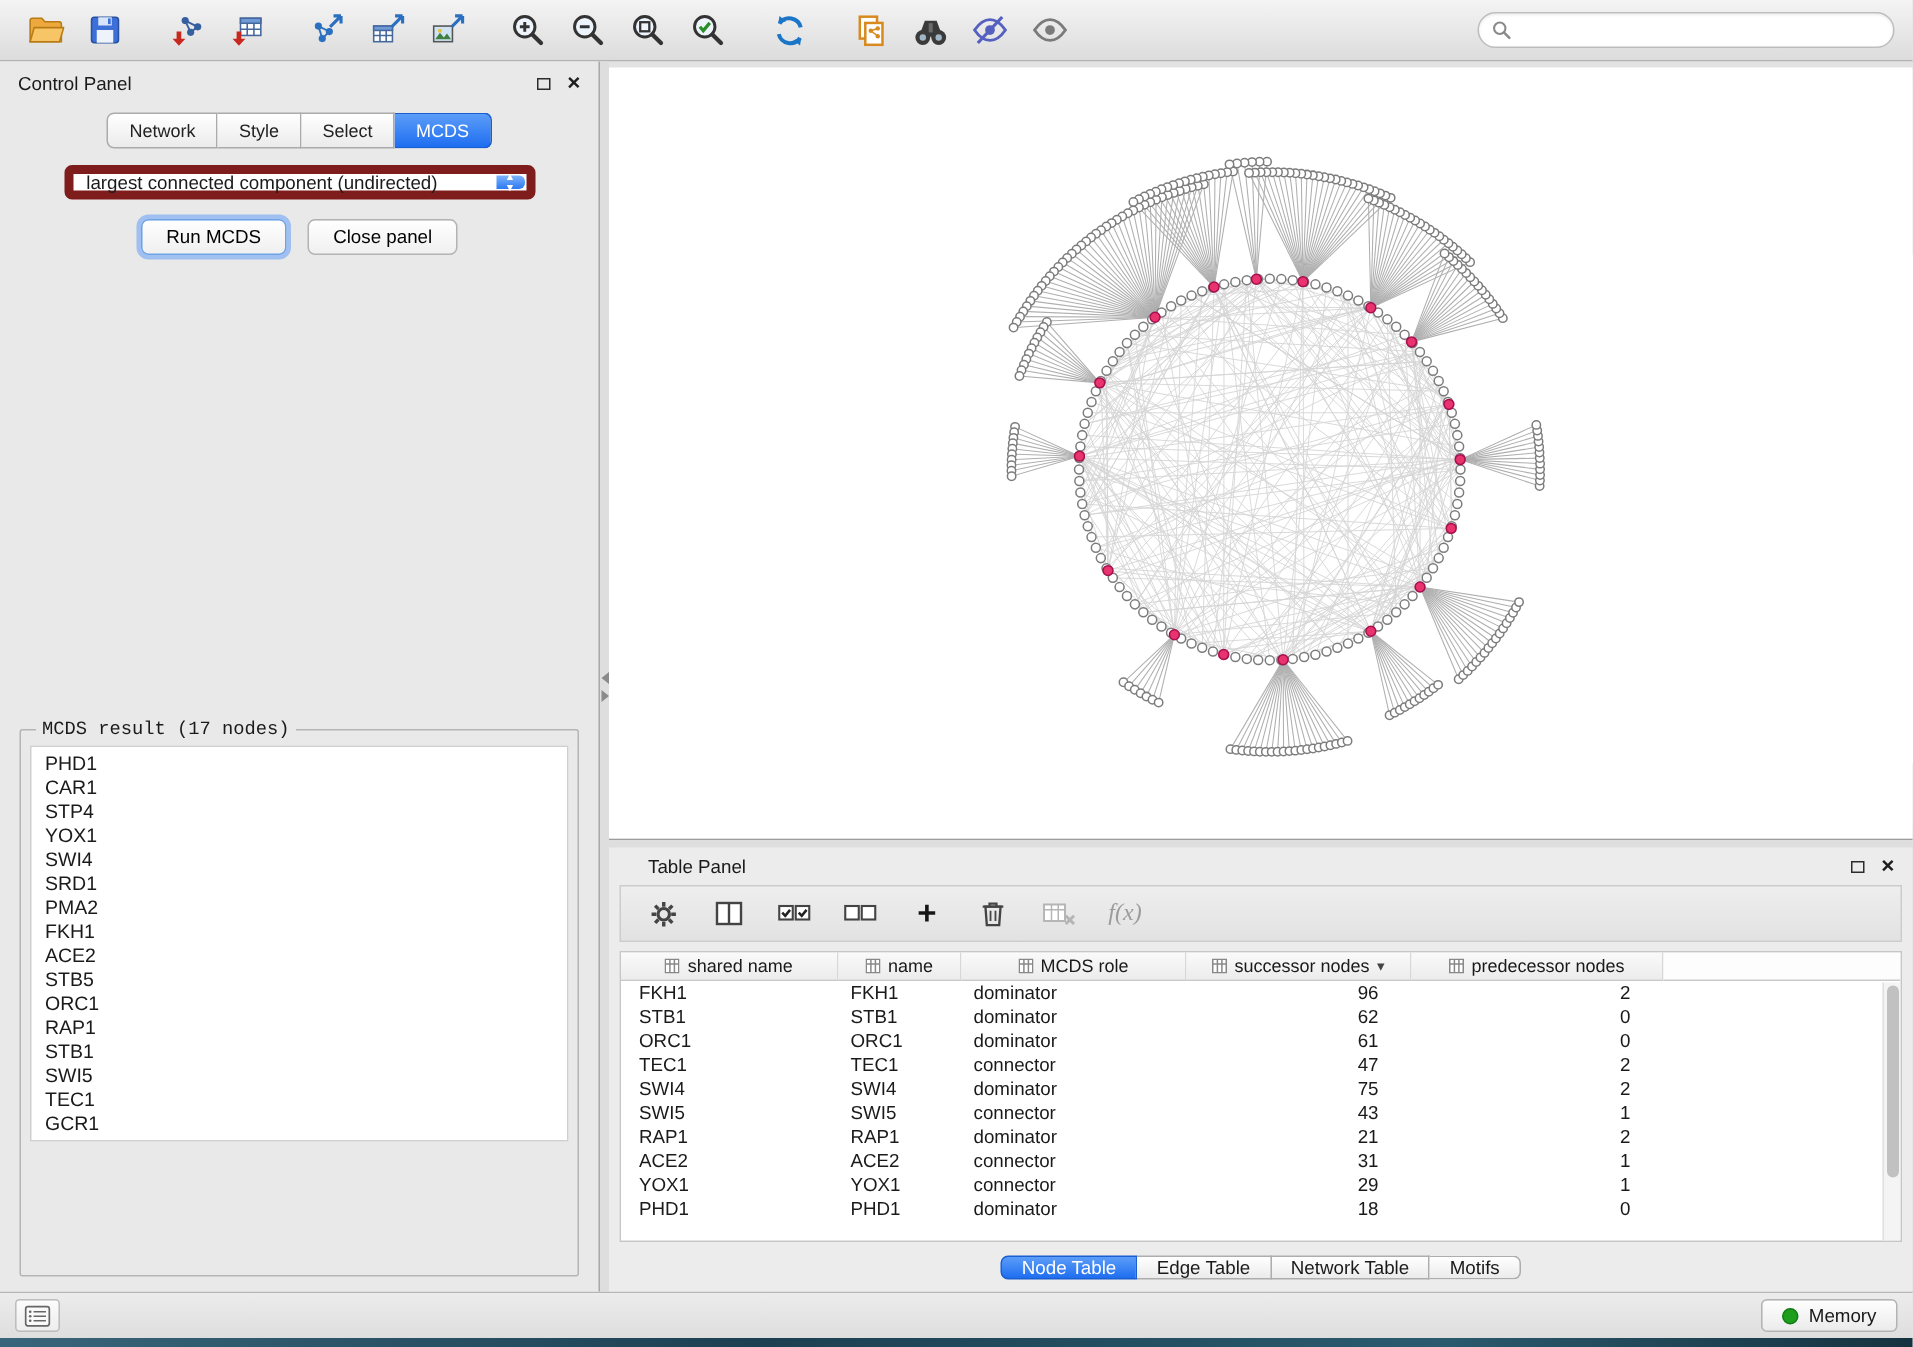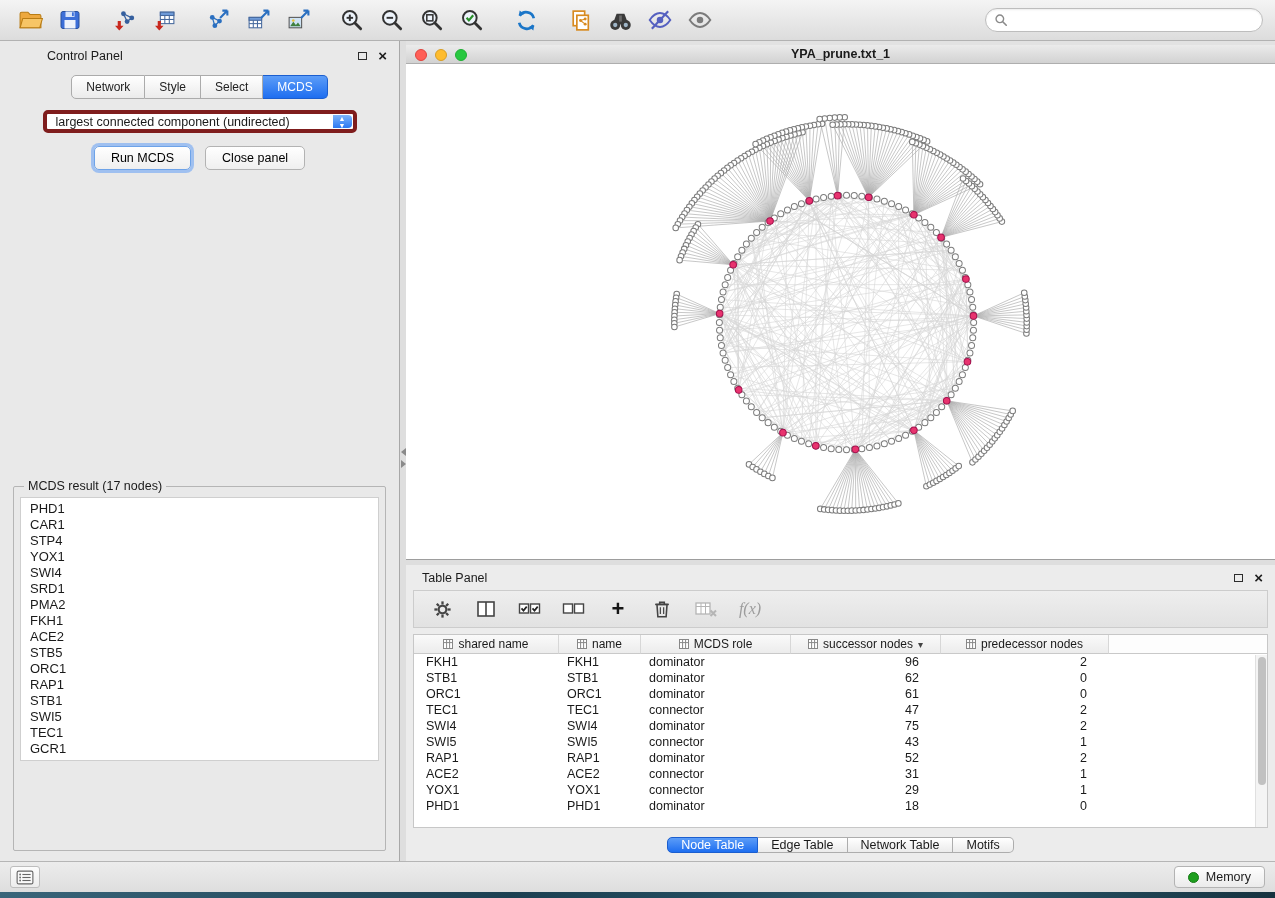--- a/index.html
+++ b/index.html
@@ -17,45 +17,45 @@
                  border-radius:12px; display:flex; align-items:center; padding:0 8px; gap:5px;
                  box-shadow:inset 0 1px 2px rgba(0,0,0,.08); }
   .search-wrap input { border:none; outline:none; flex:1; font-size:12px; background:transparent; }
 
   
   .content { height:820px; display:flex; flex:0 0 auto; background:#e2e2e2; position:relative; }
 
   
   .control-panel { width:400px; flex:0 0 auto; background:#e9e9e9; border-right:1px solid #a8a8a8;
                    display:flex; flex-direction:column; padding-bottom:10px; }
-  .cp-header { height:26px; display:flex; align-items:center; padding:4px 12px 0 12px; font-size:12.5px;margin-left:35px; }
+  .cp-header { height:26px; display:flex; align-items:center; padding:4px 12px 0 12px; font-size:12.5px; }
   .win-btns { margin-left:auto; display:flex; align-items:center; gap:11px; }
   .float-box { width:9px; height:8px; border:1.5px solid #2c2c2c; background:transparent; }
   .close-x { font-size:15px; font-weight:bold; color:#1d1d1d; line-height:10px; cursor:default; }
   .cp-tabs { display:flex; justify-content:center; margin-top:8px; }
   .cp-tab { font-size:12px; padding:4px 14px; background:linear-gradient(#ffffff,#ebebeb);
             border:1px solid #ababab; border-left:none; color:#222; cursor:default; }
   .cp-tab:first-child { border-left:1px solid #ababab; border-radius:5px 0 0 5px; }
   .cp-tab:last-child { border-radius:0 5px 5px 0; }
   .cp-tab.selected { background:linear-gradient(#5c9df8,#1e6ef0); color:#fff; border-color:#1b5ecf; }
   .opt-label { text-align:center; margin-top:24px; font-size:12.5px; }
-  .select-box { width:314px; height:23px; margin:11px auto 0; background:#fff; border:4px solid #7f1d1d;
+  .select-box { width:314px; height:23px; margin:11px auto 0; background:#fff; border:6px solid #7f1d1d;
                 border-radius:5px; display:flex; align-items:center; padding-left:9px; font-size:12.5px;
                 position:relative; cursor:default; }
   .select-stepper { position:absolute; right:1px; top:1px; bottom:1px; width:19px; border-radius:0 4px 4px 0;
                     background:linear-gradient(#7db4fb,#2b79f3); color:#fff; display:flex; flex-direction:column;
                     align-items:center; justify-content:center; font-size:7px; line-height:7px; }
   .btn-row { display:flex; justify-content:center; gap:14px; margin-top:13px; }
   .mac-btn { font-size:12.5px; padding:4px 16px; background:linear-gradient(#ffffff,#efefef);
              border:1px solid #b3b3b3; border-radius:5px; cursor:default; }
   .mac-btn.focused { box-shadow:0 0 0 3px rgba(110,165,245,.6); border-color:#6ea3e8; }
   .cp-spacer { flex:1; }
   .result-fieldset { margin:0 13px; border:1px solid #b5b5b5; border-radius:2px; padding:4px 6px 8px;
                      height:372px; display:flex; flex-direction:column; }
-  .result-fieldset legend { font-size:12.5px; padding:0 4px; margin-left:4px; }
+  .result-fieldset legend { font-size:12.5px; padding:0 4px; margin-left:4px;font-family:Liberation Mono, monospace; }
   .mcds-list { flex:1; background:#fff; border:1px solid #cfcfcf; overflow:hidden; padding:3px 9px; }
   .mcds-item { font-size:13px; line-height:16px; cursor:default; }
 
   
   .v-splitter { width:6px; flex:0 0 auto; background:#dedede; position:relative; }
   .v-splitter .grip { position:absolute; top:404px; left:0; width:6px; height:26px; display:flex;
                       flex-direction:column; align-items:center; justify-content:center; gap:4px; }
   .tri-l { width:0; height:0; border-top:4px solid transparent; border-bottom:4px solid transparent; border-right:5px solid #8a8a8a; }
   .tri-r { width:0; height:0; border-top:4px solid transparent; border-bottom:4px solid transparent; border-left:5px solid #8a8a8a; }
 
@@ -70,21 +70,21 @@
   .tl-red { background:#ff5f57; border:1px solid #e0443e; }
   .tl-yellow { background:#febc2e; border:1px solid #d89e24; }
   .tl-green { background:#28c840; border:1px solid #1faf34; }
   .nw-canvas { flex:1; background:#fff; position:relative; }
   .nw-canvas svg { position:absolute; inset:0; width:100%; height:100%; }
 
   .h-splitter { height:5px; flex:0 0 auto; background:#dedede; }
 
   
   .table-panel { flex:1; background:#ececec; display:flex; flex-direction:column; }
-  .tp-header { height:23px; display:flex; align-items:center; padding:2px 12px 0 16px; font-size:12.5px; }
+  .tp-header { height:23px; display:flex; align-items:center; padding:2px 12px 0 26px; font-size:12.5px; }
   .tp-toolbar { height:38px; flex:0 0 auto; margin:2px 7px 6px; background:linear-gradient(#eeeeee,#e2e2e2);
                 border:1px solid #cccccc; display:flex; align-items:center; gap:20px; padding:0 16px; }
   .tp-tool { display:flex; align-items:center; justify-content:center; width:24px; height:24px; cursor:default; }
   .plus-glyph { font-size:22px; font-weight:bold; color:#161616; line-height:20px; }
   .fx { font-family:"Liberation Serif", serif; font-style:italic; font-size:16px; color:#9c9c9c; }
   .tp-tablewrap { height:194px; flex:0 0 auto; margin:0 7px; background:#fff; border:1px solid #c7c7c7;
                   position:relative; overflow:hidden; }
   table.node-table { border-collapse:separate; border-spacing:0; width:100%; table-layout:fixed; }
   .node-table th { height:19px; font-weight:normal; font-size:12px; background:linear-gradient(#fafafa,#ececec);
                    border-right:1px solid #d7d7d7; border-bottom:1px solid #c9c9c9; padding:0 4px; cursor:default; }
@@ -329,28 +329,20 @@
     <div class="v-splitter">
       <div class="grip">
         <span class="tri-l"></span>
         <span class="tri-r"></span>
       </div>
     </div>
 
     <div class="right-col">
 
       <div class="network-window">
-        <div class="nw-titlebar">
-          <div class="traffic">
-            <span class="tl-dot tl-red"></span>
-            <span class="tl-dot tl-yellow"></span>
-            <span class="tl-dot tl-green"></span>
-          </div>
-          <span>YPA_prune.txt_1</span>
-        </div>
         <div class="nw-canvas">
           <svg viewBox="0 0 868 494" preserveAspectRatio="xMidYMid meet">
               <rect x="0" y="0" width="868" height="494" fill="#ffffff"></rect>
               <g stroke="#b3b3b3" stroke-width="0.6" opacity="0.55">
                 <line x1="363.6" y1="156.6" x2="529.8" y2="347.8"></line>
                 <line x1="363.6" y1="156.6" x2="313.9" y2="273.3"></line>
                 <line x1="363.6" y1="156.6" x2="374.3" y2="149.3"></line>
                 <line x1="363.6" y1="156.6" x2="316.7" y2="288.4"></line>
                 <line x1="363.6" y1="156.6" x2="355.8" y2="162.9"></line>
                 <line x1="363.6" y1="156.6" x2="409.6" y2="134.7"></line>
@@ -1387,21 +1379,21 @@
                   <td class="txt">SWI5</td>
                   <td class="txt">connector</td>
                   <td class="num">43</td>
                   <td class="num">1</td>
                   <td></td>
                 </tr>
                 <tr>
                   <td class="txt">RAP1</td>
                   <td class="txt">RAP1</td>
                   <td class="txt">dominator</td>
-                  <td class="num">52</td>
+                  <td class="num">21</td>
                   <td class="num">2</td>
                   <td></td>
                 </tr>
                 <tr>
                   <td class="txt">ACE2</td>
                   <td class="txt">ACE2</td>
                   <td class="txt">connector</td>
                   <td class="num">31</td>
                   <td class="num">1</td>
                   <td></td>

